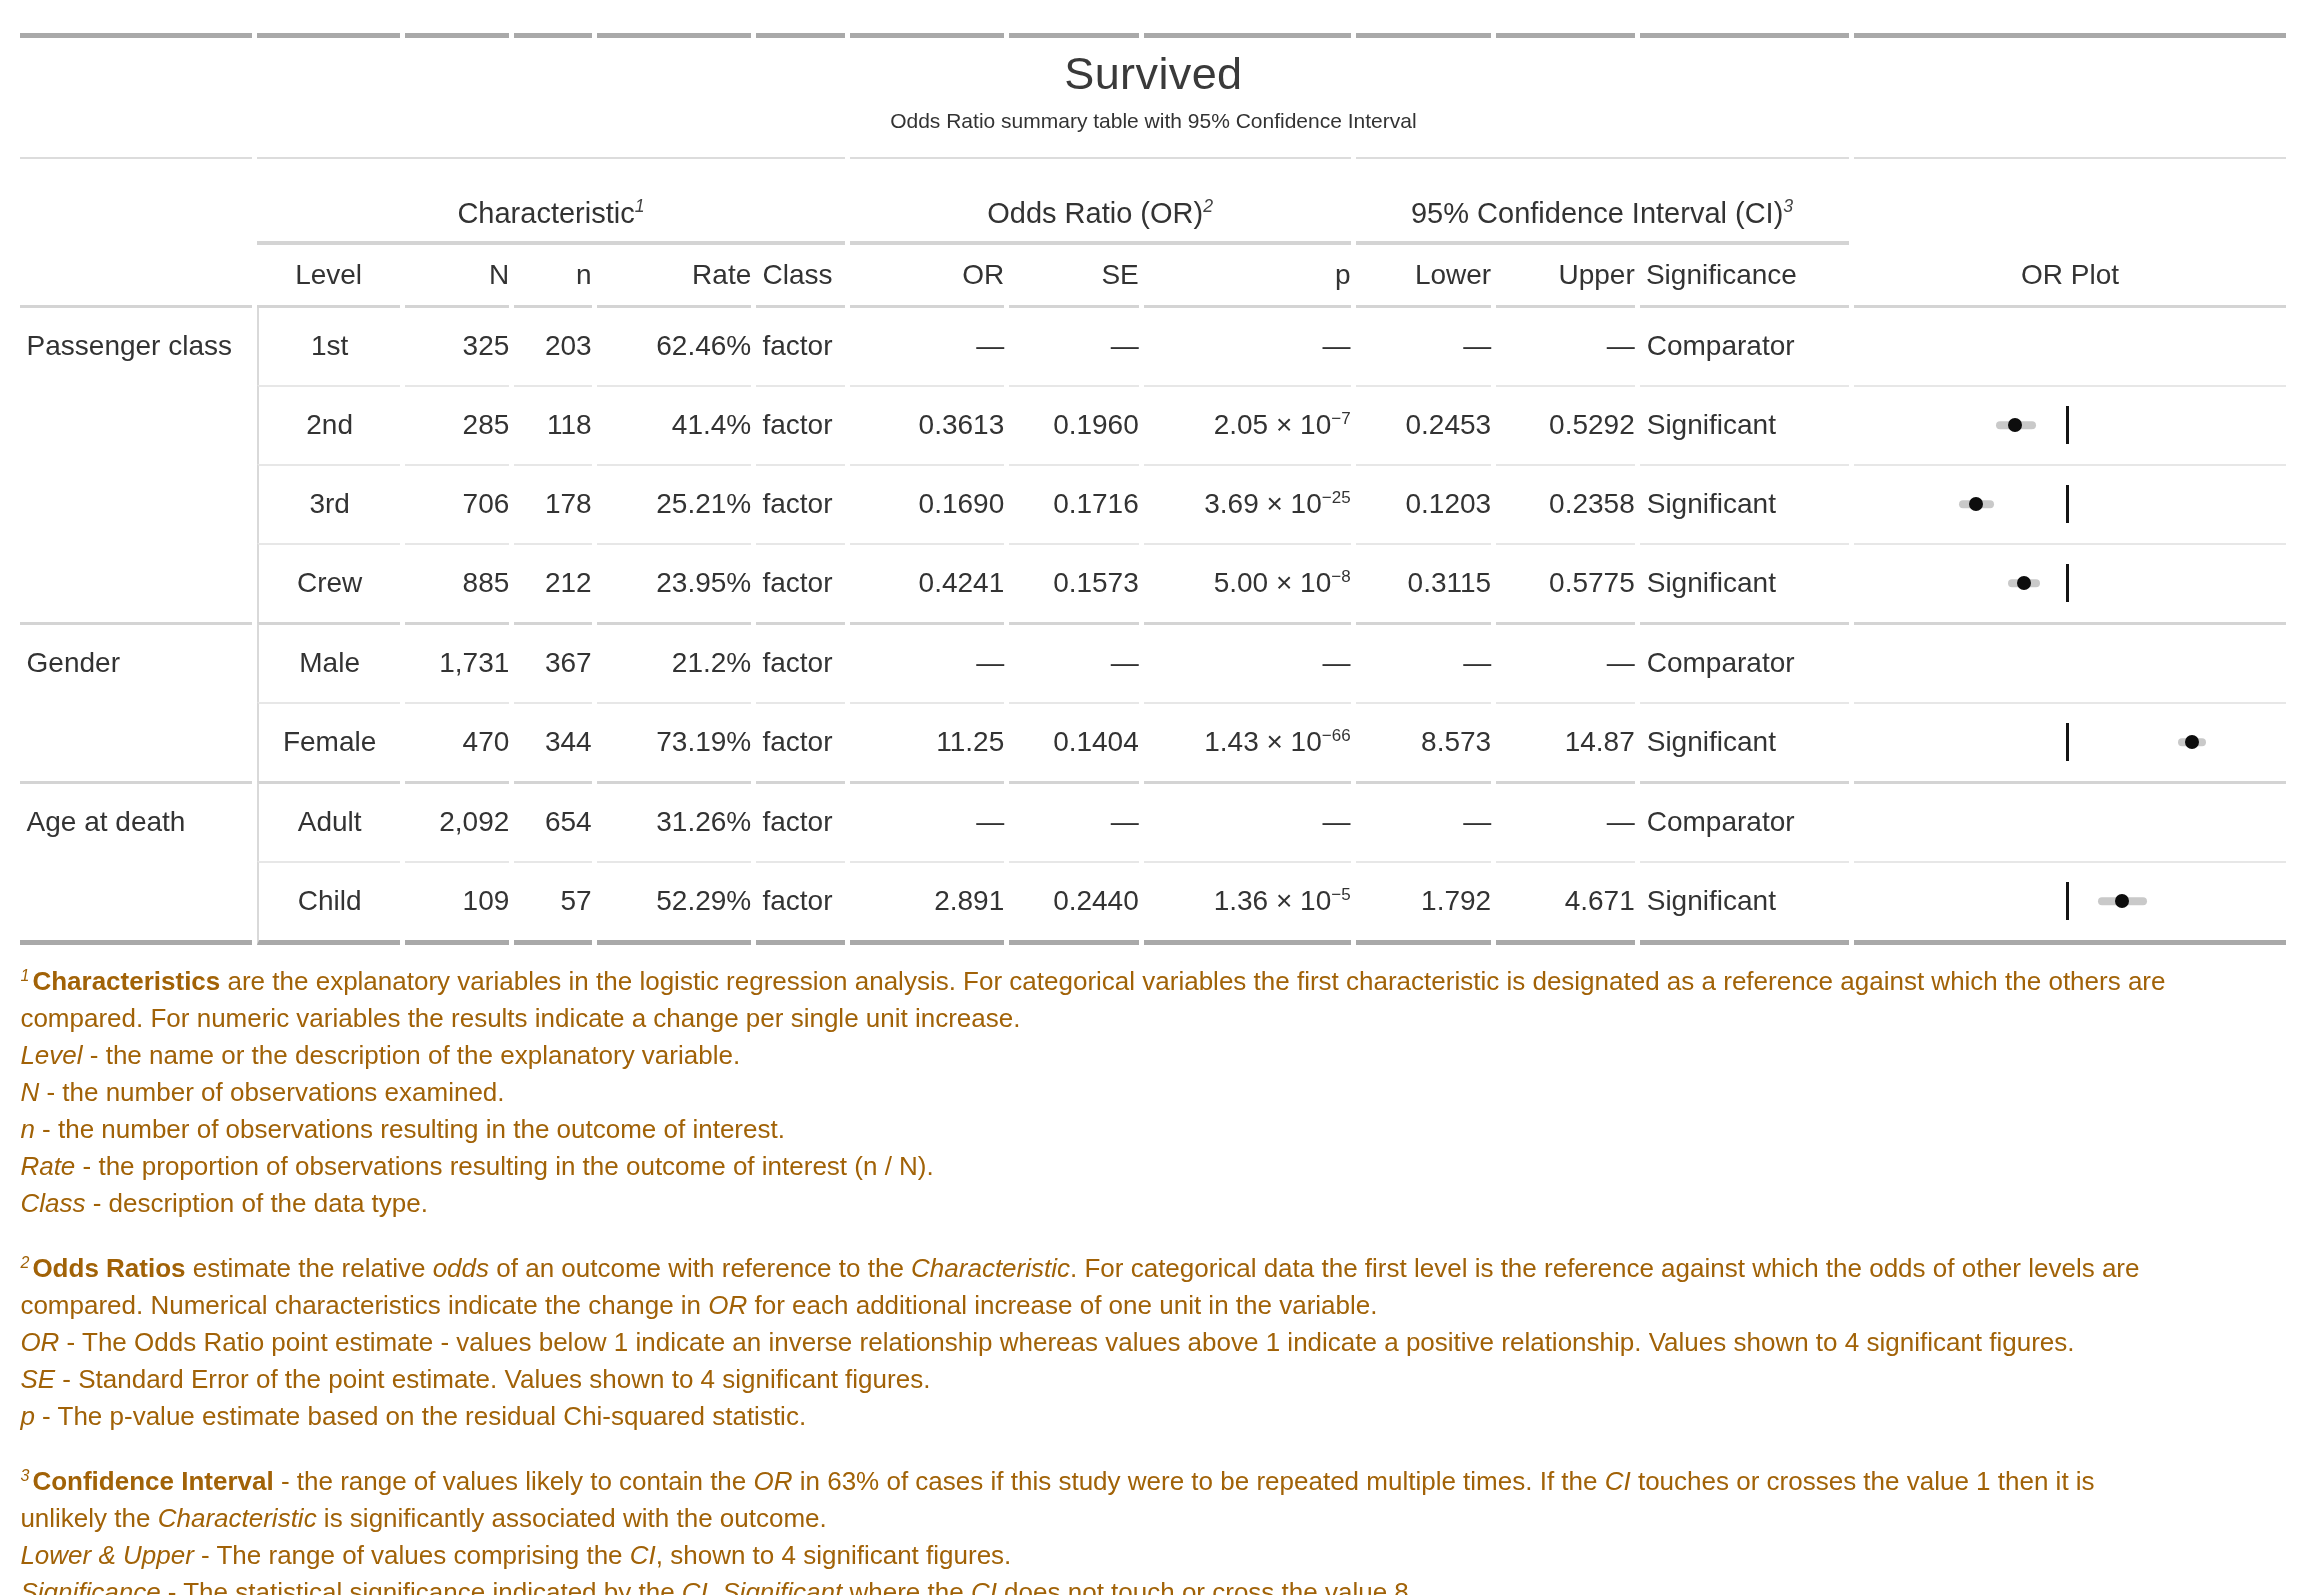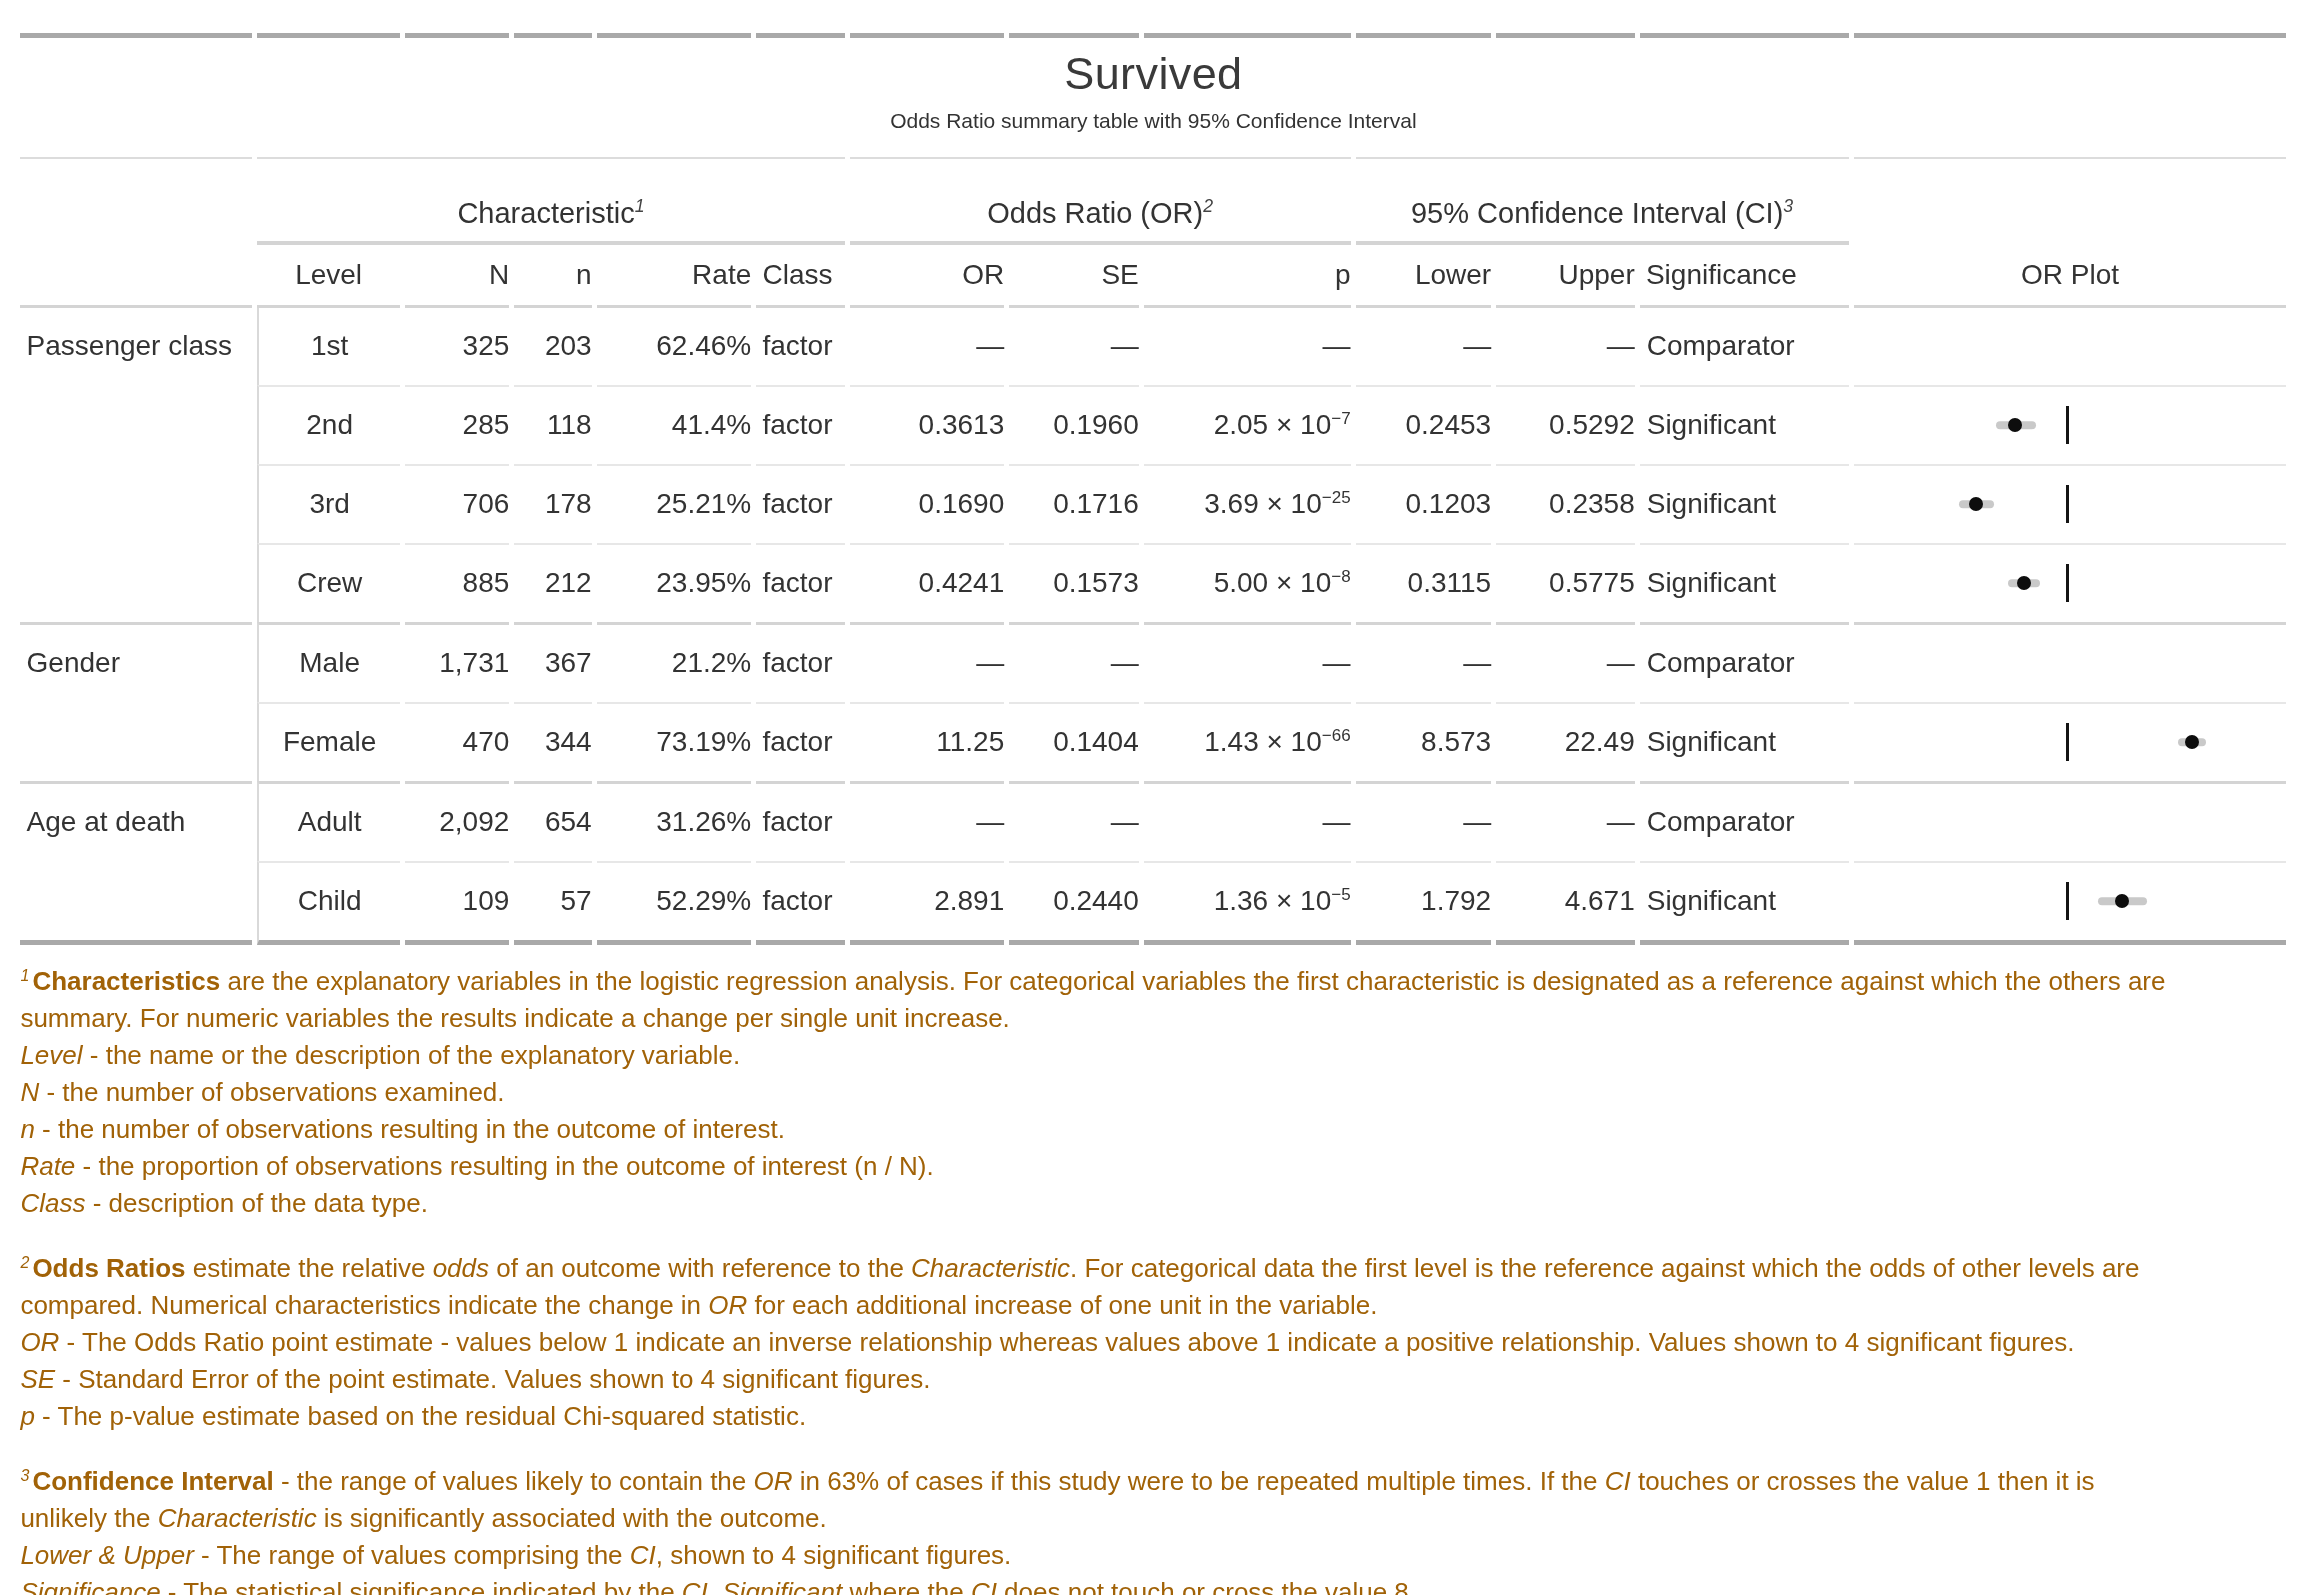--- a/index.html
+++ b/index.html
@@ -223,21 +223,21 @@
           <td class="c-group"></td>
           <td class="c-level">Female</td>
           <td class="c-num">470</td>
           <td class="c-num">344</td>
           <td class="c-num">73.19%</td>
           <td class="c-class">factor</td>
           <td class="c-num">11.25</td>
           <td class="c-num">0.1404</td>
           <td class="c-num">1.43 × 10<sup class="pexp">−66</sup></td>
           <td class="c-num">8.573</td>
-          <td class="c-num">22.49</td>
+          <td class="c-num">14.87</td>
           <td class="c-sig">Significant</td>
           <td class="c-plot">
             <div class="plot-wrap">
               <div class="ci-whisker" style="left: 324px; width: 28px;"></div>
               <div class="or-dot" style="left: 338px;"></div>
               <div class="ref-line" style="left: 212px;"></div>
             </div>
           </td>
         </tr>
         <tr class="body group-start">
@@ -277,21 +277,21 @@
           </td>
         </tr>
       </tbody>
 
   <tbody>
         <tr>
     <td class="footnote-cell" colspan="13">
       <div id="footnotes-container">
               <div class="fn-block">
                 <div class="fn-line"><sup class="fnm">1</sup><span class="b">Characteristics</span><span> are the explanatory variables in the logistic regression analysis. For categorical variables the first characteristic is designated as a reference against which the others are</span></div>
-                <div class="fn-line"><span>summary. For numeric variables the results indicate a change per single unit increase.</span></div>
+                <div class="fn-line"><span>compared. For numeric variables the results indicate a change per single unit increase.</span></div>
                 <div class="fn-line"><span class="i">Level</span><span> - the name or the description of the explanatory variable.</span></div>
                 <div class="fn-line"><span class="i">N</span><span> - the number of observations examined.</span></div>
                 <div class="fn-line"><span class="i">n</span><span> - the number of observations resulting in the outcome of interest.</span></div>
                 <div class="fn-line"><span class="i">Rate</span><span> - the proportion of observations resulting in the outcome of interest (n / N).</span></div>
                 <div class="fn-line"><span class="i">Class</span><span> - description of the data type.</span></div>
               </div>
               <div class="fn-block">
                 <div class="fn-line"><sup class="fnm">2</sup><span class="b">Odds Ratios</span><span> estimate the relative </span><span class="i">odds</span><span> of an outcome with reference to the </span><span class="i">Characteristic</span><span>. For categorical data the first level is the reference against which the odds of other levels are</span></div>
                 <div class="fn-line"><span>compared. Numerical characteristics indicate the change in </span><span class="i">OR</span><span> for each additional increase of one unit in the variable.</span></div>
                 <div class="fn-line"><span class="i">OR</span><span> - The Odds Ratio point estimate - values below 1 indicate an inverse relationship whereas values above 1 indicate a positive relationship. Values shown to 4 significant figures.</span></div>

